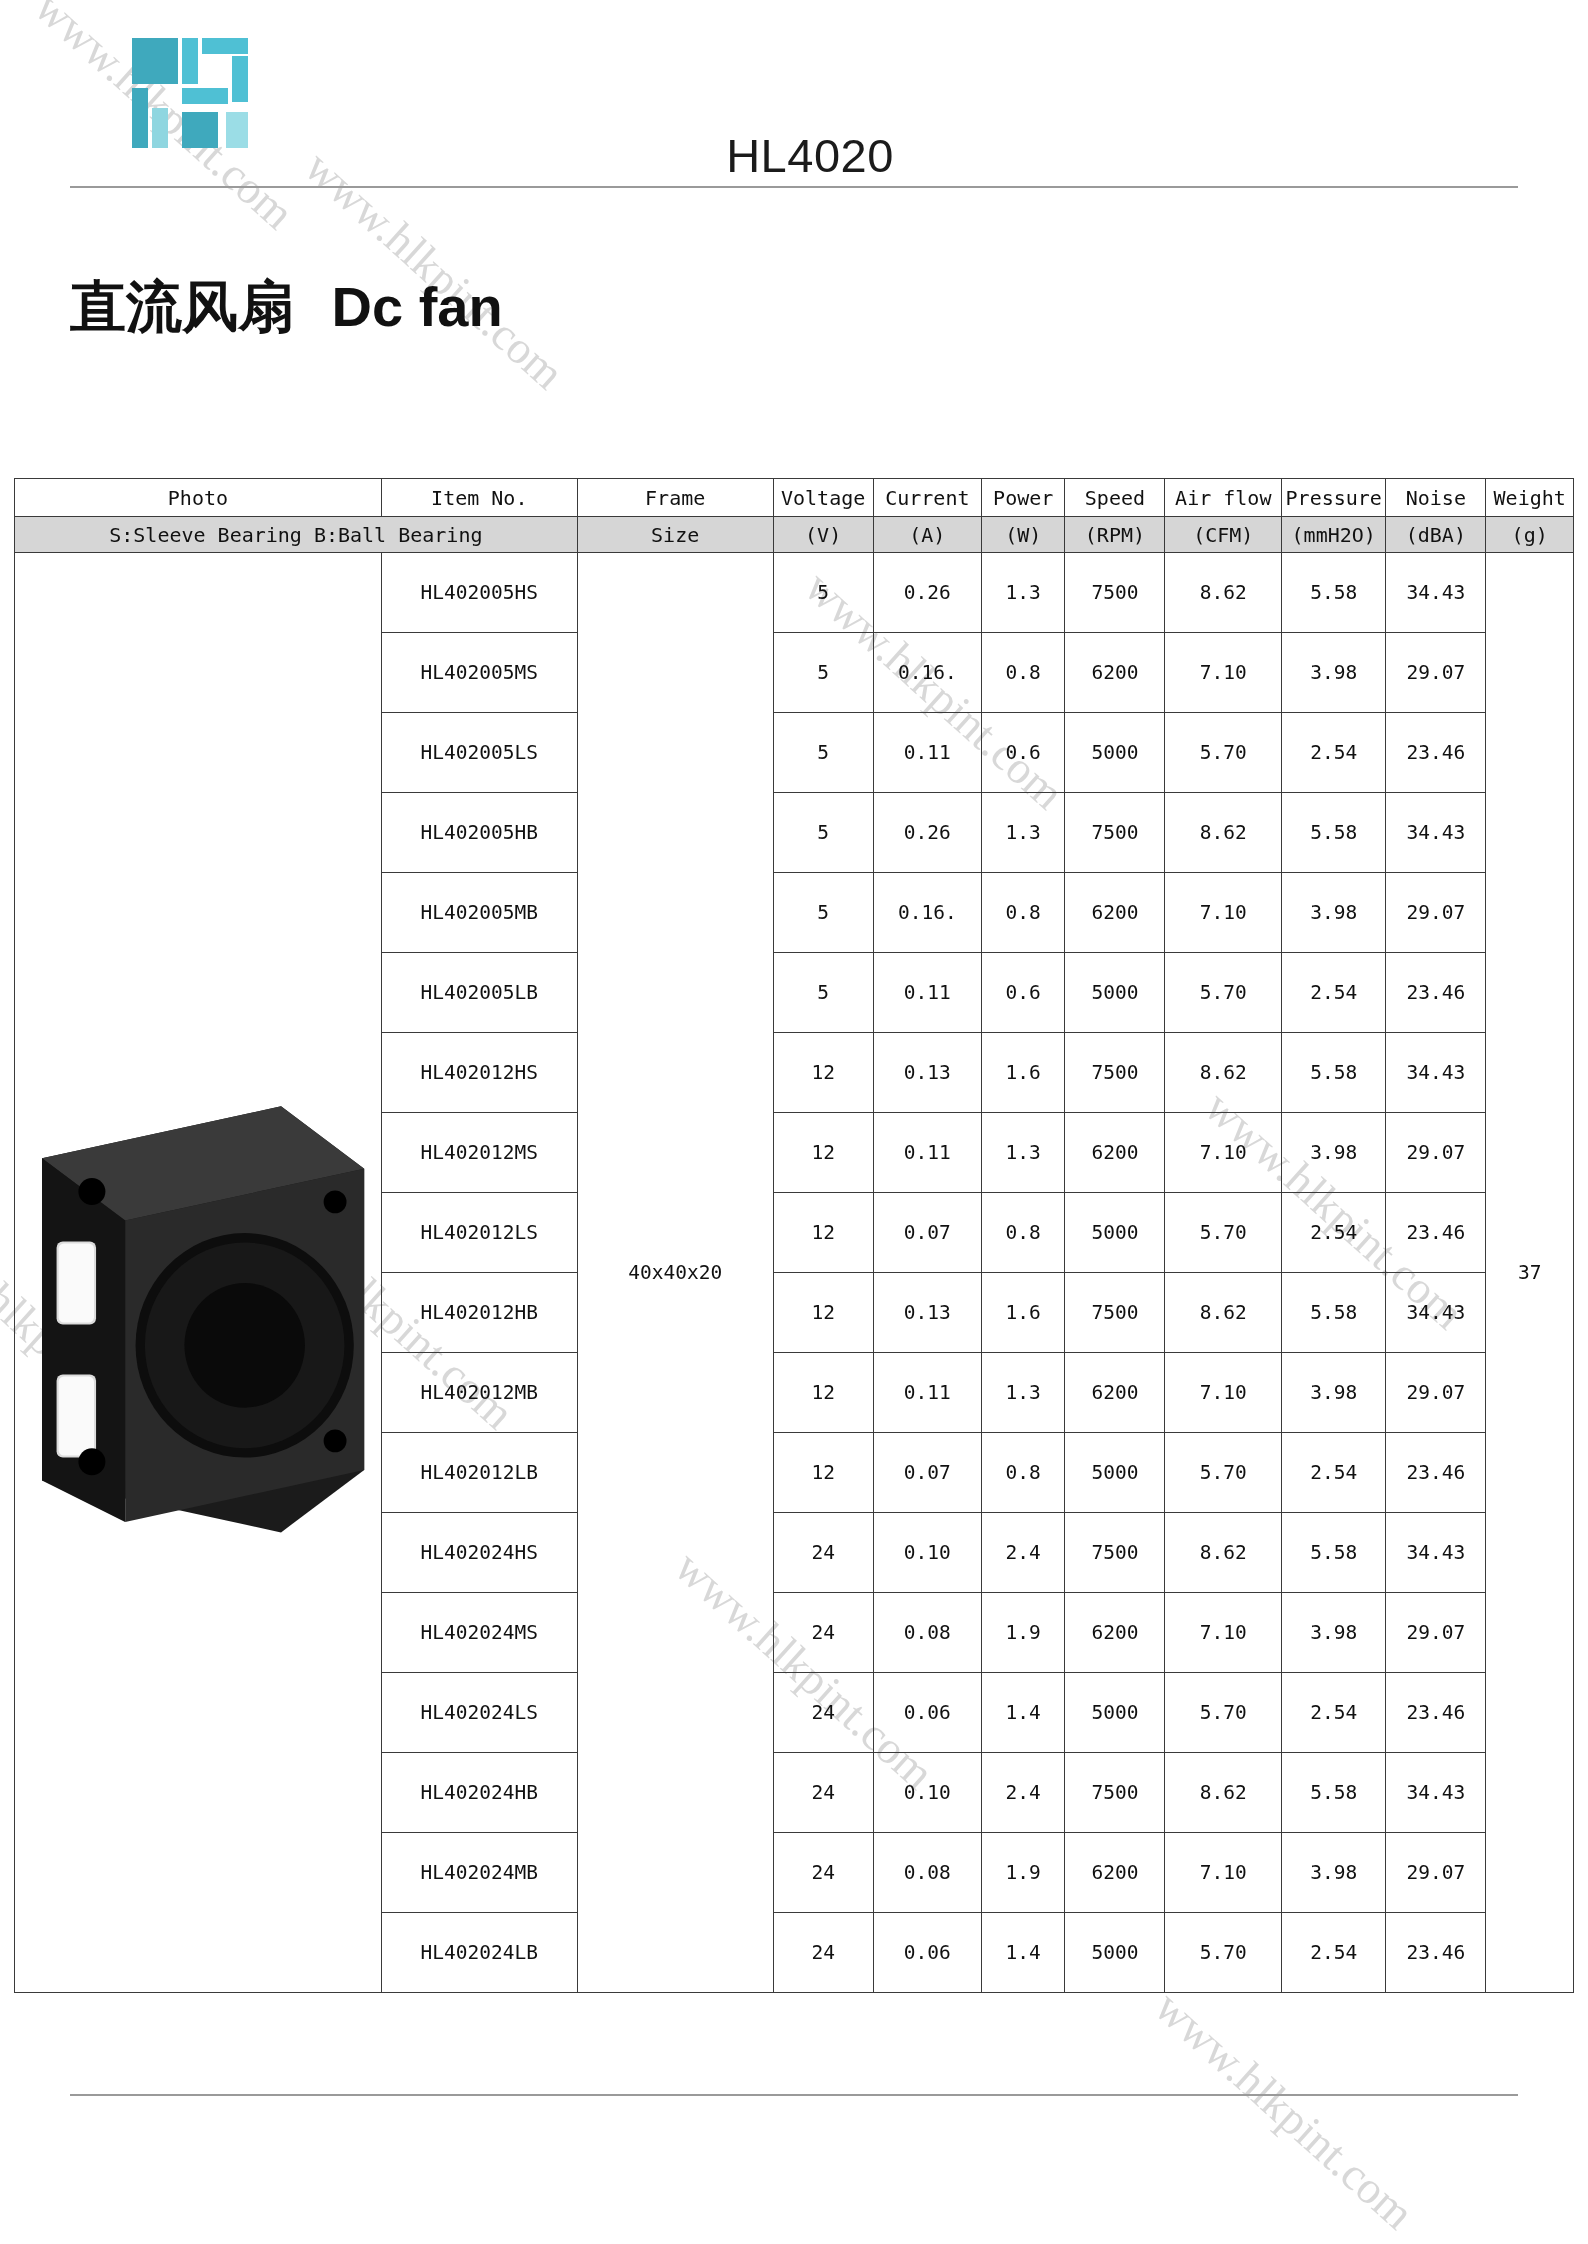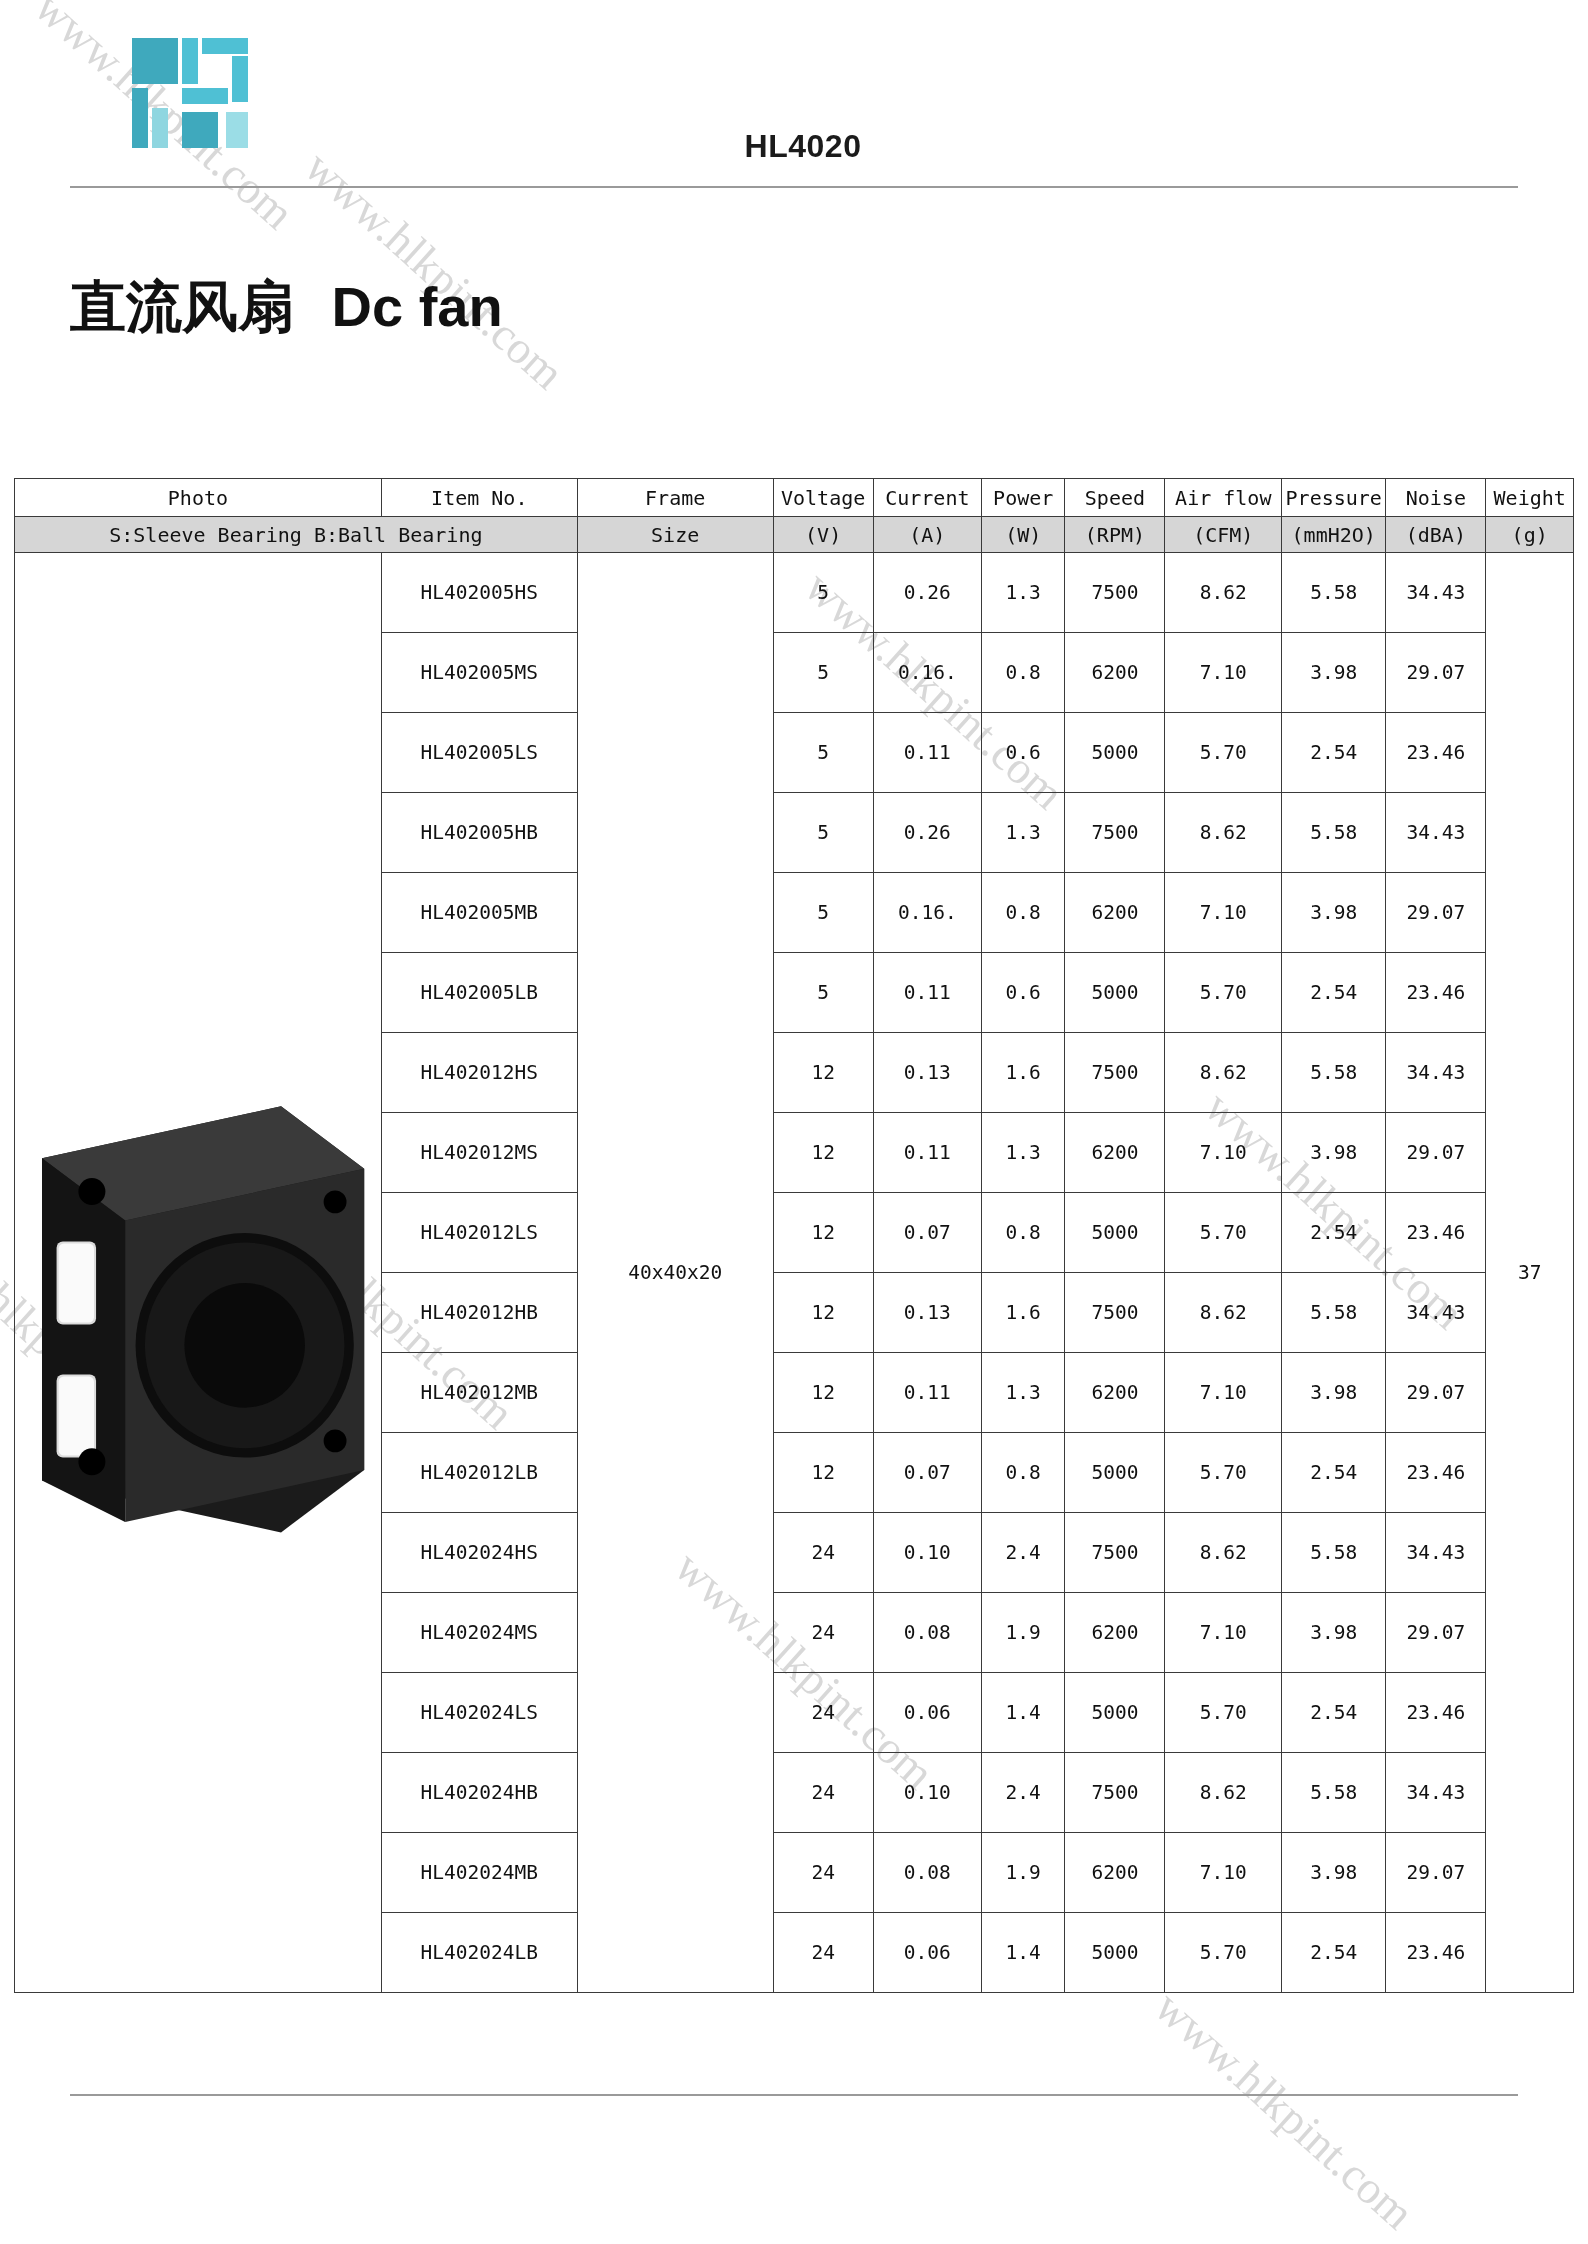--- a/index.html
+++ b/index.html
@@ -39,24 +39,24 @@
   .header {
     position: absolute;
     left: 70px; top: 18px; width: 1448px; height: 170px;
     border-bottom: 2px solid #9a9a9a;
   }
   .logo {
     position: absolute; left: 0px; top: 8px; width: 200px; height: 140px;
   }
   .doc-code {
     position: absolute;
-    left: 9px; top: 110px; width: 1448px;
+    left: 16px; top: 110px; width: 1448px;
     text-align: center;
-    font-size: 32px;
-    font-weight: bold;
+    font-size: 47px;
+    font-weight: normal;
     color: #1b1b1b;
     letter-spacing: .5px;
   }
 
   .big-title {
     position: absolute;
     left: 70px; top: 270px;
     font-size: 56px;
     font-weight: bold;
     color: #111;

